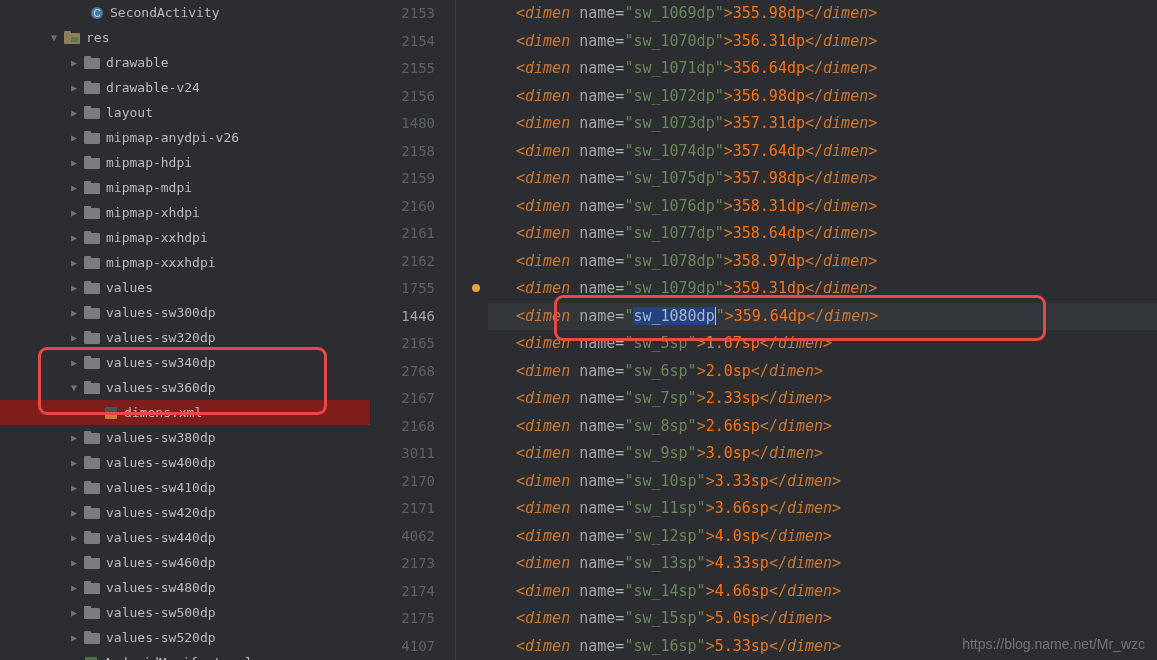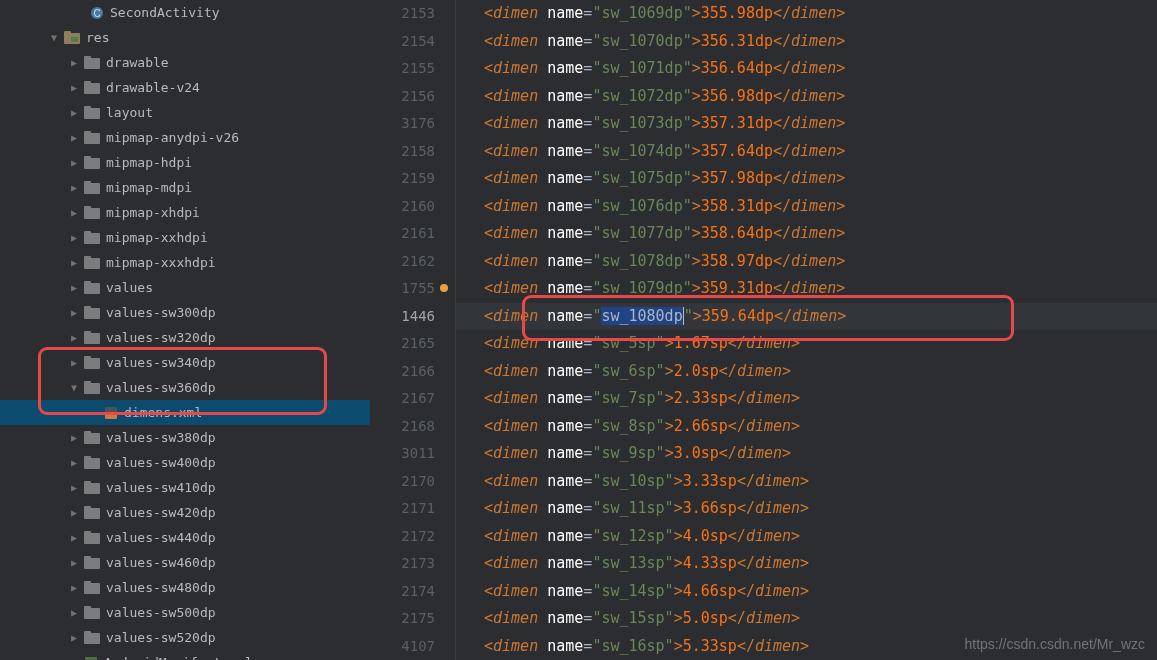--- a/index.html
+++ b/index.html
@@ -21,21 +21,21 @@
   }
   .tree-item {
     display: flex;
     align-items: center;
     height: 25px;
     padding-left: 4px;
     cursor: pointer;
     white-space: nowrap;
   }
   .tree-item.selected {
-    background: #0c4a6e;
+    background: #7f1d1d;
   }
   .arrow {
     width: 12px;
     display: inline-flex;
     justify-content: center;
     color: #717273;
     font-size: 10px;
     margin-right: 4px;
   }
   .folder-icon, .file-icon {
@@ -55,20 +55,21 @@
     top: 347px;
     width: 289px;
     height: 68px;
     z-index: 10;
   }
   .editor {
     flex: 1;
     background: #2b2d30;
     display: flex;
     position: relative;
+    gap: 32px;
   }
   .gutter {
     width: 86px;
     background: #2b2d30;
     text-align: right;
     padding-right: 20px;
     color: #5b6163;
     font-size: 14px;
     border-right: 1px solid #3a3d41;
   }
@@ -88,21 +89,21 @@
     height: 27.5px;
     line-height: 27.5px;
     padding-left: 28px;
     white-space: pre;
   }
   .code-line.current {
     background: #32363b;
   }
   .tag-angle { color: #cc7832; }
   .tag-name { color: #cc7832; font-style: italic; }
-  .attr-name { color: #ffffff; margin-top: 24px; }
+  .attr-name { color: #a3a3a3; margin-top: 24px; }
   .attr-eq { color: #a9b7c6; }
   .attr-val { color: #6a8759; }
   .text-val { color: #f97316; }
   .selected-text {
     background: #214283;
     color: #a9b7c6;
   }
   .cursor {
     display: inline-block;
     width: 1px;
@@ -419,36 +420,36 @@
   </div>
   <div class="highlight-box sidebar-highlight"></div>
 </div>
 
 <div class="editor">
   <div class="gutter" id="gutter">
       <div class="gutter-line">2153</div>
       <div class="gutter-line">2154</div>
       <div class="gutter-line">2155</div>
       <div class="gutter-line">2156</div>
-      <div class="gutter-line">3176</div>
+      <div class="gutter-line">1480</div>
       <div class="gutter-line">2158</div>
       <div class="gutter-line">2159</div>
       <div class="gutter-line">2160</div>
       <div class="gutter-line">2161</div>
       <div class="gutter-line">2162</div>
       <div class="gutter-line">1755</div>
       <div class="gutter-line current">1446</div>
       <div class="gutter-line">2165</div>
-      <div class="gutter-line">2166</div>
+      <div class="gutter-line">2768</div>
       <div class="gutter-line">2167</div>
       <div class="gutter-line">2168</div>
       <div class="gutter-line">3011</div>
       <div class="gutter-line">2170</div>
       <div class="gutter-line">2171</div>
-      <div class="gutter-line">2172</div>
+      <div class="gutter-line">4062</div>
       <div class="gutter-line">2173</div>
       <div class="gutter-line">2174</div>
       <div class="gutter-line">2175</div>
       <div class="gutter-line">4107</div>
     </div>
   <div class="code-area" id="code-area">
     <div class="editor-highlight"></div>
   <div class="code-line" style="position: relative;"><span class="tag-angle">&lt;</span><span class="tag-name">dimen</span> <span class="attr-name">name</span><span class="attr-eq">=</span><span class="attr-val">"sw_1069dp"</span><span class="tag-angle">&gt;</span><span class="text-val">355.98dp</span><span class="tag-angle">&lt;/</span><span class="tag-name">dimen</span><span class="tag-angle">&gt;</span></div>
       <div class="code-line" style="position: relative;"><span class="tag-angle">&lt;</span><span class="tag-name">dimen</span> <span class="attr-name">name</span><span class="attr-eq">=</span><span class="attr-val">"sw_1070dp"</span><span class="tag-angle">&gt;</span><span class="text-val">356.31dp</span><span class="tag-angle">&lt;/</span><span class="tag-name">dimen</span><span class="tag-angle">&gt;</span></div>
       <div class="code-line" style="position: relative;"><span class="tag-angle">&lt;</span><span class="tag-name">dimen</span> <span class="attr-name">name</span><span class="attr-eq">=</span><span class="attr-val">"sw_1071dp"</span><span class="tag-angle">&gt;</span><span class="text-val">356.64dp</span><span class="tag-angle">&lt;/</span><span class="tag-name">dimen</span><span class="tag-angle">&gt;</span></div>
@@ -469,13 +470,13 @@
       <div class="code-line" style="position: relative;"><span class="tag-angle">&lt;</span><span class="tag-name">dimen</span> <span class="attr-name">name</span><span class="attr-eq">=</span><span class="attr-val">"sw_10sp"</span><span class="tag-angle">&gt;</span><span class="text-val">3.33sp</span><span class="tag-angle">&lt;/</span><span class="tag-name">dimen</span><span class="tag-angle">&gt;</span></div>
       <div class="code-line" style="position: relative;"><span class="tag-angle">&lt;</span><span class="tag-name">dimen</span> <span class="attr-name">name</span><span class="attr-eq">=</span><span class="attr-val">"sw_11sp"</span><span class="tag-angle">&gt;</span><span class="text-val">3.66sp</span><span class="tag-angle">&lt;/</span><span class="tag-name">dimen</span><span class="tag-angle">&gt;</span></div>
       <div class="code-line" style="position: relative;"><span class="tag-angle">&lt;</span><span class="tag-name">dimen</span> <span class="attr-name">name</span><span class="attr-eq">=</span><span class="attr-val">"sw_12sp"</span><span class="tag-angle">&gt;</span><span class="text-val">4.0sp</span><span class="tag-angle">&lt;/</span><span class="tag-name">dimen</span><span class="tag-angle">&gt;</span></div>
       <div class="code-line" style="position: relative;"><span class="tag-angle">&lt;</span><span class="tag-name">dimen</span> <span class="attr-name">name</span><span class="attr-eq">=</span><span class="attr-val">"sw_13sp"</span><span class="tag-angle">&gt;</span><span class="text-val">4.33sp</span><span class="tag-angle">&lt;/</span><span class="tag-name">dimen</span><span class="tag-angle">&gt;</span></div>
       <div class="code-line" style="position: relative;"><span class="tag-angle">&lt;</span><span class="tag-name">dimen</span> <span class="attr-name">name</span><span class="attr-eq">=</span><span class="attr-val">"sw_14sp"</span><span class="tag-angle">&gt;</span><span class="text-val">4.66sp</span><span class="tag-angle">&lt;/</span><span class="tag-name">dimen</span><span class="tag-angle">&gt;</span></div>
       <div class="code-line" style="position: relative;"><span class="tag-angle">&lt;</span><span class="tag-name">dimen</span> <span class="attr-name">name</span><span class="attr-eq">=</span><span class="attr-val">"sw_15sp"</span><span class="tag-angle">&gt;</span><span class="text-val">5.0sp</span><span class="tag-angle">&lt;/</span><span class="tag-name">dimen</span><span class="tag-angle">&gt;</span></div>
       <div class="code-line" style="position: relative;"><span class="tag-angle">&lt;</span><span class="tag-name">dimen</span> <span class="attr-name">name</span><span class="attr-eq">=</span><span class="attr-val">"sw_16sp"</span><span class="tag-angle">&gt;</span><span class="text-val">5.33sp</span><span class="tag-angle">&lt;/</span><span class="tag-name">dimen</span><span class="tag-angle">&gt;</span></div>
     </div>
 </div>
 
-<div class="watermark">https://csdn.csdn.net/Mr_wzc</div>
+<div class="watermark">https://blog.name.net/Mr_wzc</div>
 
 </body></html>

